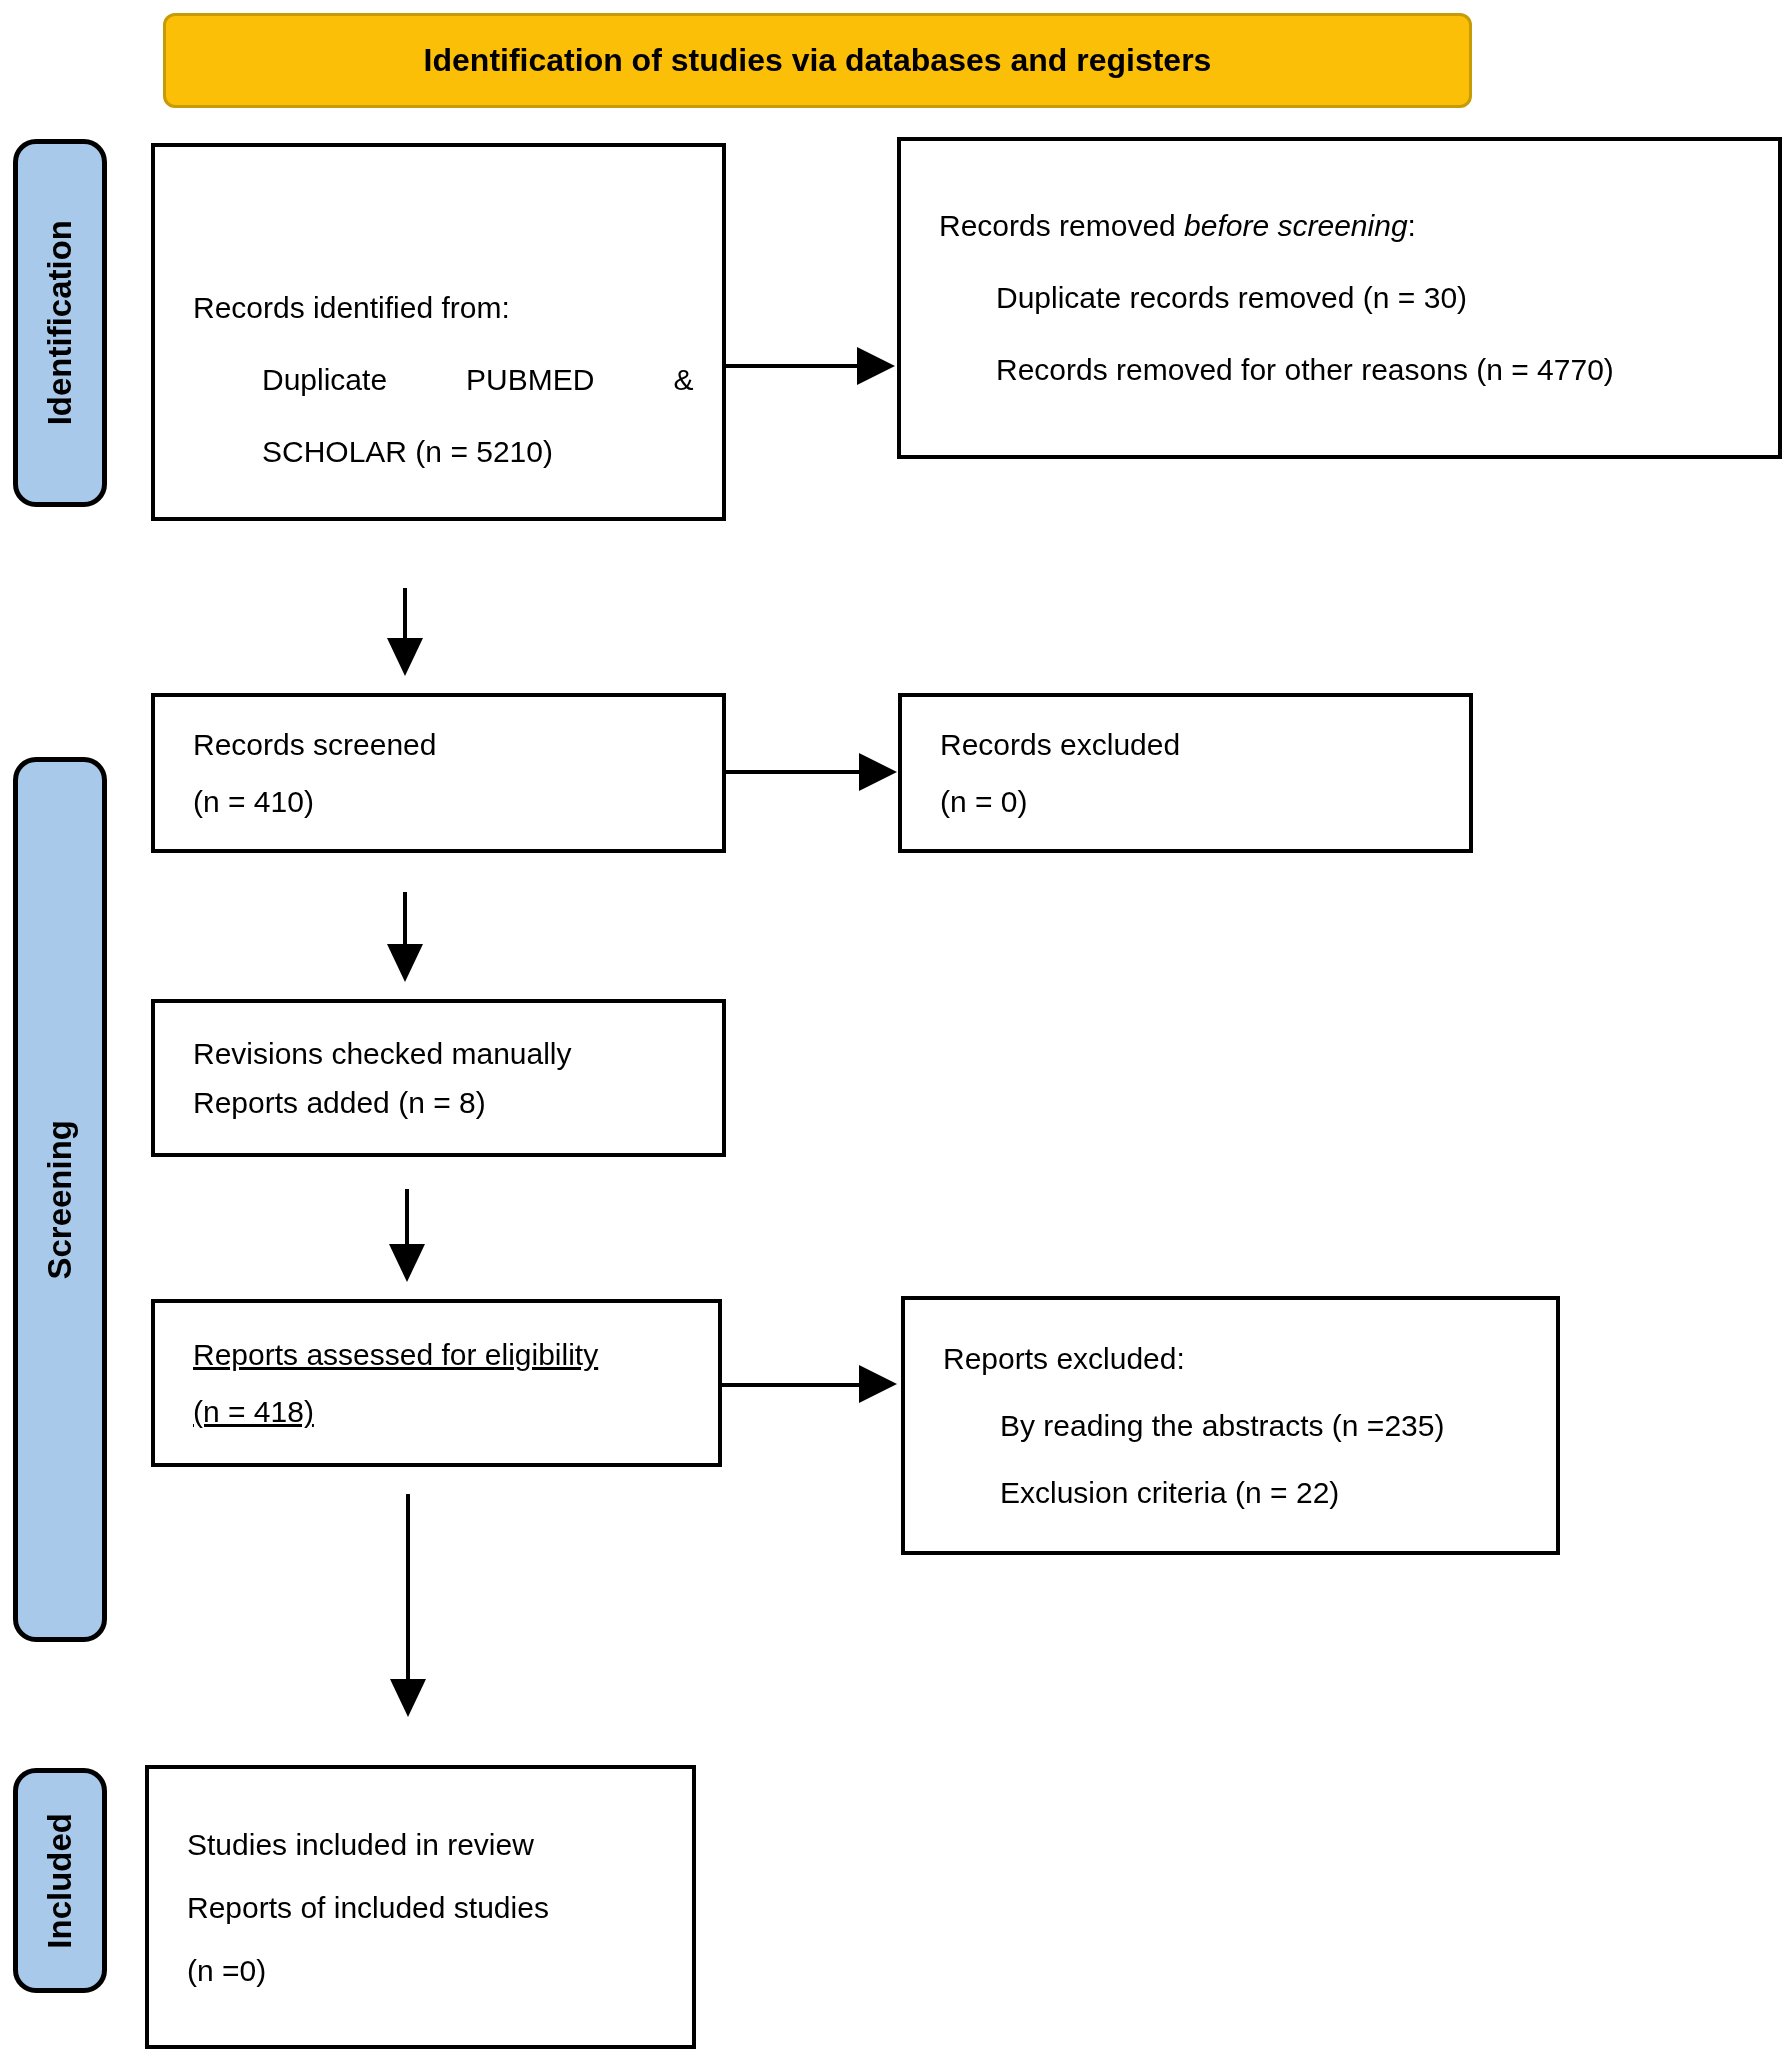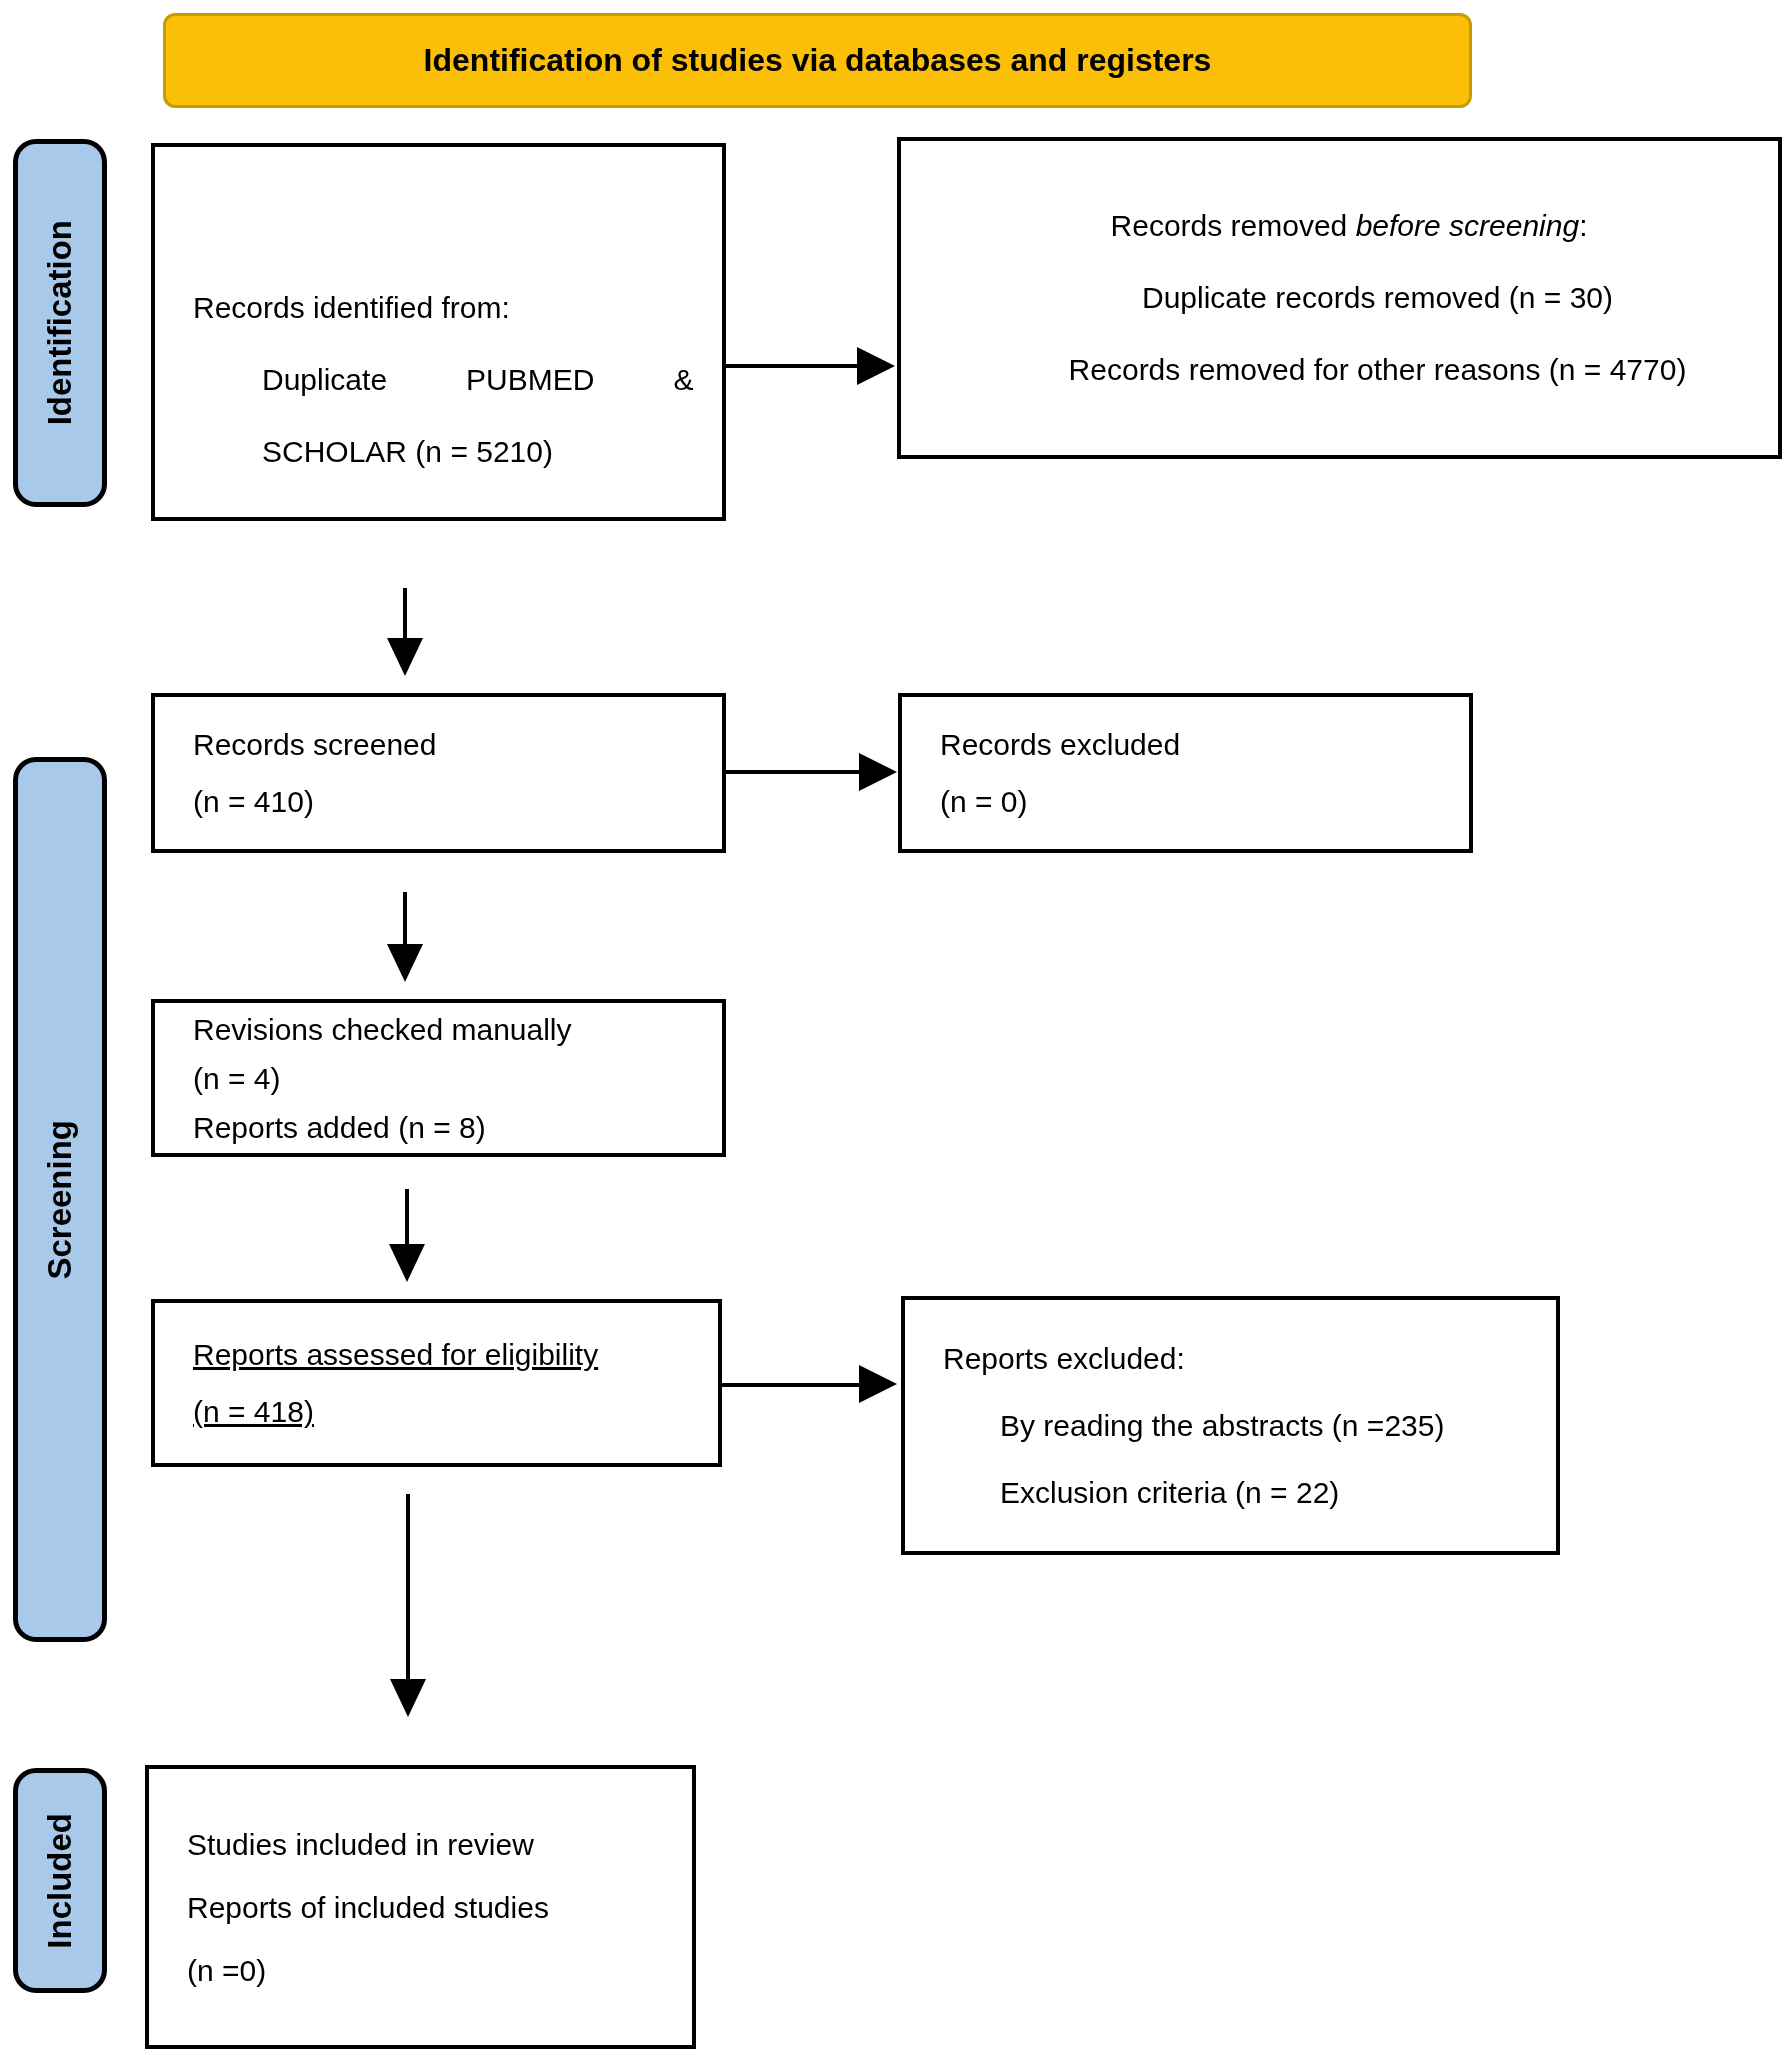--- a/index.html
+++ b/index.html
@@ -54,21 +54,21 @@
     padding: 14.4px 19px 14.4px 38px;
     font-size: 30px;
   }
   .box .line { line-height: 54px; }
   .indent { margin-left: 69px; }
   .justify { display: flex; justify-content: space-between; padding-right: 9.6px; }
   .box-records-identified { left: 151px; top: 143px; width: 575px; height: 378px;
     justify-content: flex-end; padding-bottom: 29px; }
   .box-records-identified .line { line-height: 72px; }
   .box-records-removed { left: 897px; top: 137px; width: 885px; height: 322px; }
-  .box-records-removed .line { line-height: 72px; text-align: center; }
+  .box-records-removed .line { line-height: 72px; }
   .box-records-removed .indent, .box-reports-excluded .indent { margin-left: 57px; }
   .box-records-screened { left: 151px;  top: 693px; width: 575px; height: 160px; }
   .box-records-excluded { left: 898px; top: 693px; width: 575px; height: 160px; }
   .box-records-screened .line, .box-records-excluded .line { line-height: 57px; }
   .box-revisions-checked { left: 151px; top: 999px; width: 575px; height: 158px; }
   .box-revisions-checked .line { line-height: 49px; }
   .box-reports-assessed { left: 151px; top: 1299px; width: 571px; height: 168px; text-decoration: underline; }
   .box-reports-assessed .line { line-height: 57px; }
   .box-reports-excluded { left: 901px; top: 1296px; width: 659px; height: 259px; }
   .box-reports-excluded .line { line-height: 67px; }
@@ -124,21 +124,20 @@
   <div class="line">(n = 410)</div>
 </div>
 
 <div class="box box-records-excluded">
   <div class="line">Records excluded</div>
   <div class="line">(n = 0)</div>
 </div>
 
 <div class="box box-revisions-checked">
   <div class="line">Revisions checked manually</div>
-  <div class="line">(n = 4)</div>
   <div class="line">Reports added (n = 8)</div>
 </div>
 
 <div class="box box-reports-assessed">
   <div class="line">Reports assessed for eligibility</div>
   <div class="line">(n = 418)</div>
 </div>
 
 <div class="box box-reports-excluded">
   <div class="line">Reports excluded:</div>

